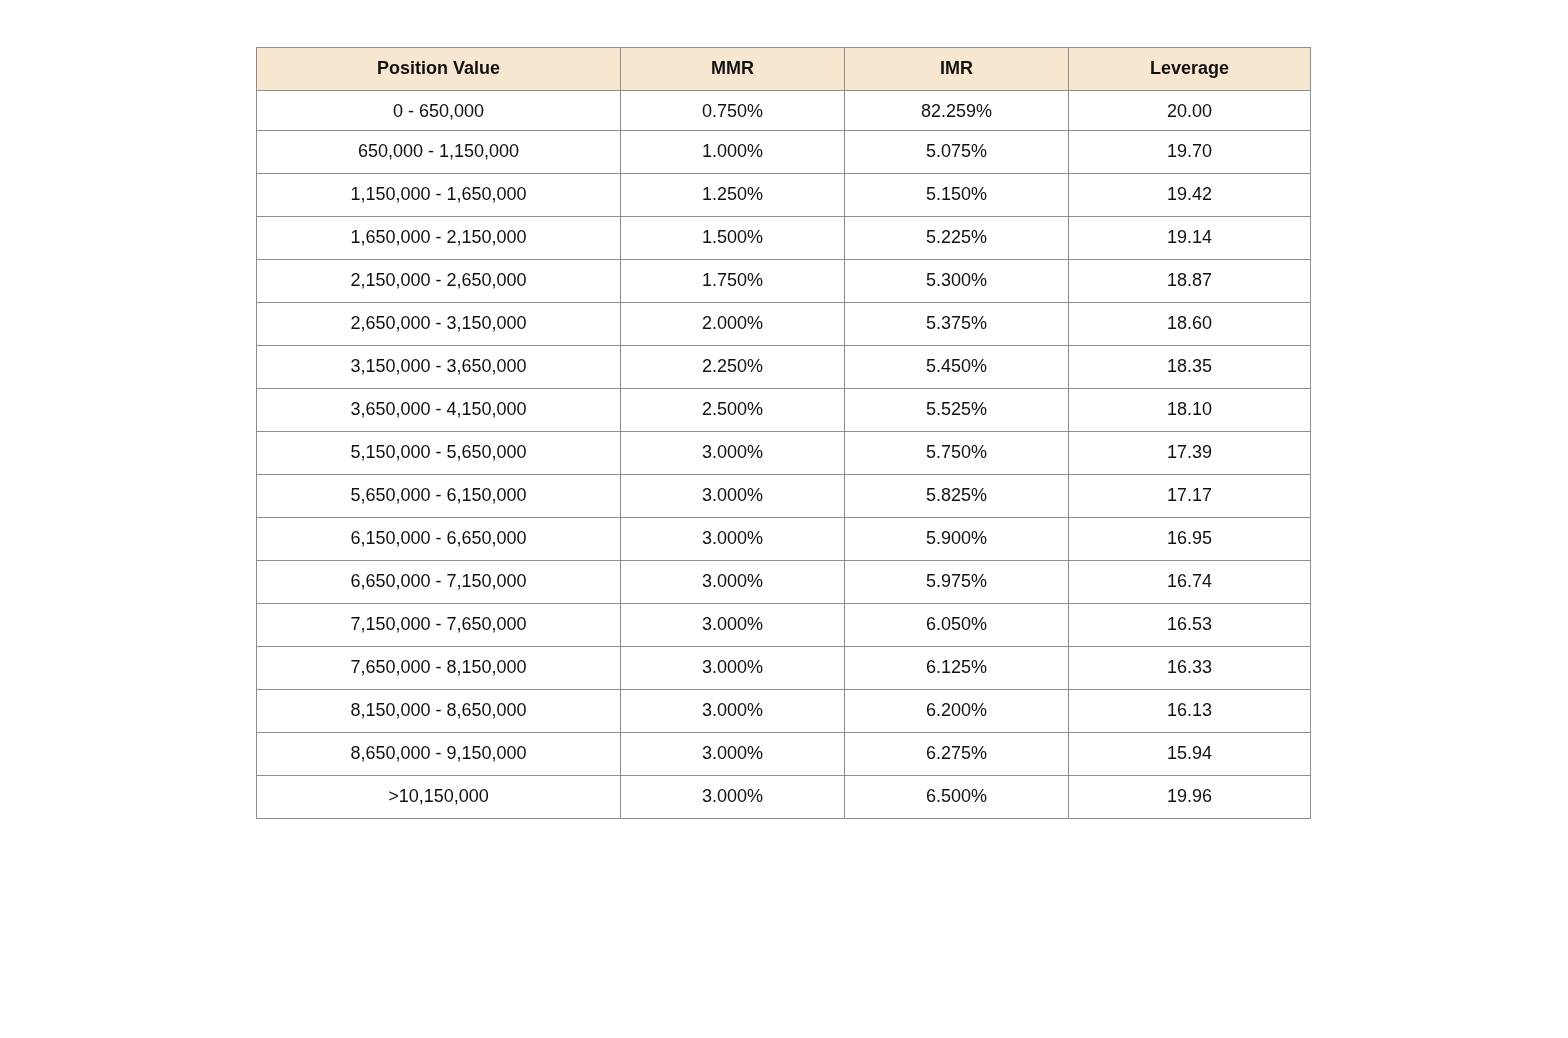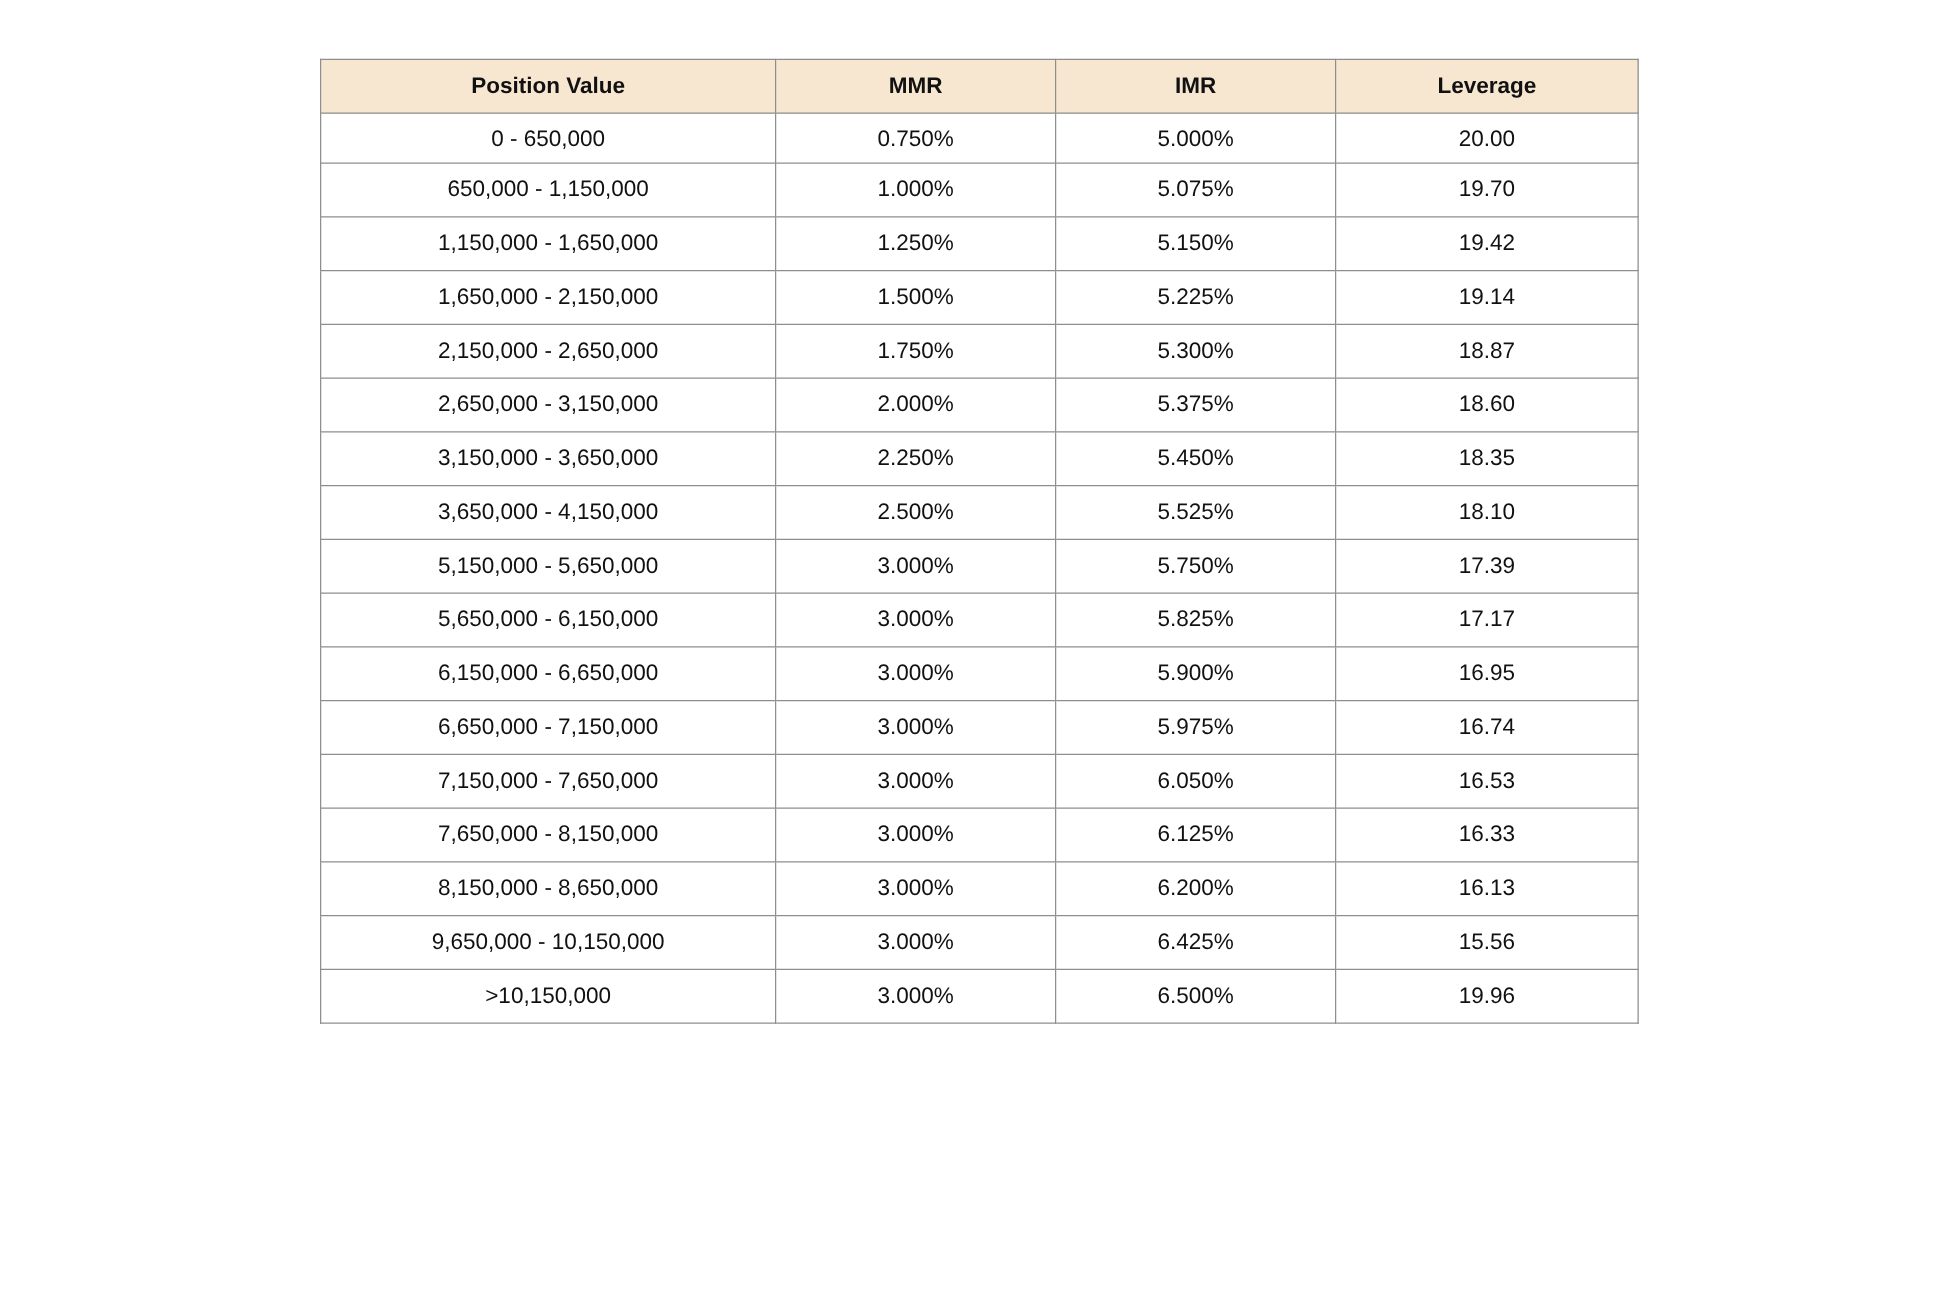--- a/index.html
+++ b/index.html
@@ -70,21 +70,21 @@
           <th>Position Value</th>
           <th>MMR</th>
           <th>IMR</th>
           <th>Leverage</th>
         </tr>
     </thead>
     <tbody>
         <tr class="data-row">
           <td>0 - 650,000</td>
           <td>0.750%</td>
-          <td>5.000%</td>
+          <td>82.259%</td>
           <td>20.00</td>
         </tr>
         <tr class="data-row">
           <td>650,000 - 1,150,000</td>
           <td>1.000%</td>
           <td>5.075%</td>
           <td>19.70</td>
         </tr>
         <tr class="data-row">
           <td>1,150,000 - 1,650,000</td>
@@ -158,24 +158,24 @@
           <td>6.125%</td>
           <td>16.33</td>
         </tr>
         <tr class="data-row">
           <td>8,150,000 - 8,650,000</td>
           <td>3.000%</td>
           <td>6.200%</td>
           <td>16.13</td>
         </tr>
         <tr class="data-row">
-          <td>9,650,000 - 10,150,000</td>
+          <td>8,650,000 - 9,150,000</td>
           <td>3.000%</td>
-          <td>6.425%</td>
-          <td>15.56</td>
+          <td>6.275%</td>
+          <td>15.94</td>
         </tr>
         <tr class="data-row">
           <td>&gt;10,150,000</td>
           <td>3.000%</td>
           <td>6.500%</td>
           <td>19.96</td>
         </tr>
       </tbody>
   </table>
 </div>

